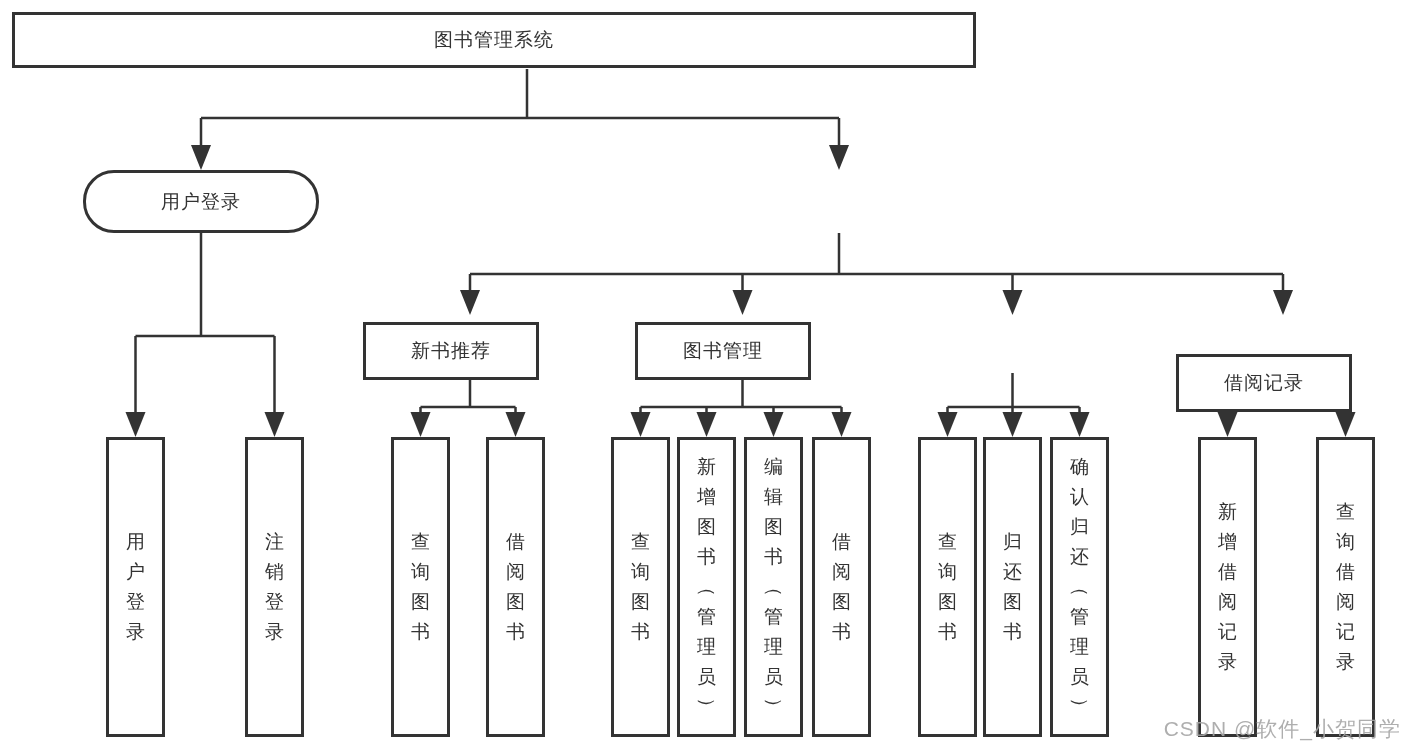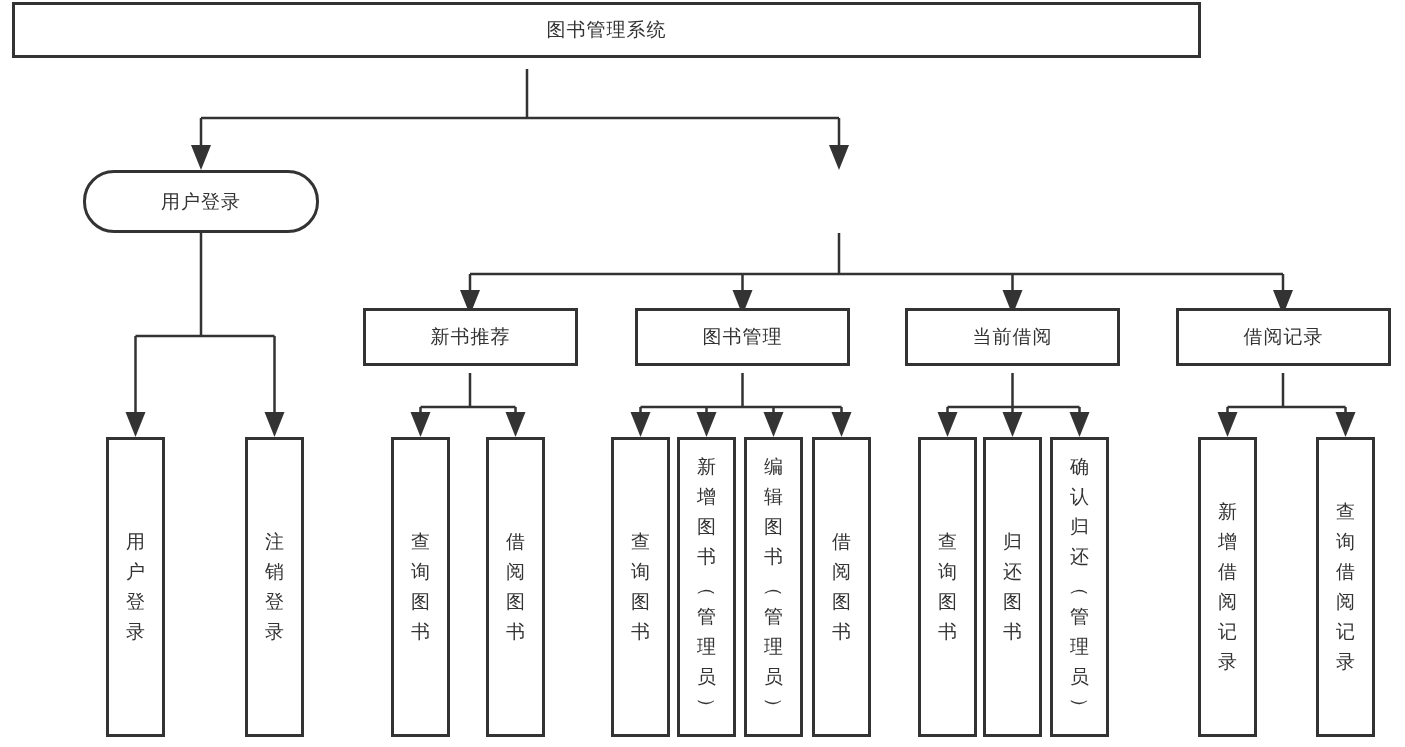--- a/index.html
+++ b/index.html
@@ -50,33 +50,33 @@
   .vlabel span {
     display: block;
     height: 30px;
     line-height: 30px;
     text-align: center;
   }
   .vlabel span.rot {
     transform: rotate(90deg);
   }
   
-  .lvl1 { left: 12px;  top: 2px;  width: 1189px; height: 56px; }
+  .lvl1 { left: 12px;  top: 12px;  width: 964px; height: 56px; }
   .lvl2 { top: 170px; height: 63px; border-radius: 31px; }
-  .lvl3 { top: 308px; width: 215px; height: 58px; }
+  .lvl3 { top: 322px; width: 176px; height: 58px; }
   .leaf { top: 437px; width: 59px;  height: 300px; }
 
   #n-root  { }
   #n-login { left: 83px;  width: 236px; }
   #n-mgmt  { left: 719px; width: 240px; }
 
   #n-recommend { left: 363px; }
   #n-borrow    { left: 635px; }
   #n-current   { left: 905px; }
-  #n-records   { left: 1176px; }
+  #n-records   { left: 1176px; margin-top: 32px; }
 
   #lf-0  { left: 106px; }
   #lf-1  { left: 245px; }
   #lf-2  { left: 391px; }
   #lf-3  { left: 486px; }
   #lf-4  { left: 611px; }
   #lf-5  { left: 677px; }
   #lf-6  { left: 744px; }
   #lf-7  { left: 812px; }
   #lf-8  { left: 918px; }
@@ -158,23 +158,20 @@
   <div class="node lvl2" id="n-login">
     <span class="hlabel">用户登录</span>
   </div>
 
   <div class="node lvl3" id="n-recommend">
     <span class="hlabel">新书推荐</span>
   </div>
   <div class="node lvl3" id="n-borrow">
     <span class="hlabel">图书管理</span>
   </div>
-  <div class="node lvl3" id="n-current">
-    <span class="hlabel">当前借阅</span>
-  </div>
   <div class="node lvl3" id="n-records">
     <span class="hlabel">借阅记录</span>
   </div>
 
   <div class="node leaf" id="lf-0">
     <span class="vlabel">
         <span>用</span>
         <span>户</span>
         <span>登</span>
         <span>录</span>
@@ -289,13 +286,14 @@
     <span class="vlabel">
         <span>查</span>
         <span>询</span>
         <span>借</span>
         <span>阅</span>
         <span>记</span>
         <span>录</span>
       </span>
   </div>
 
+  <div id="watermark">CSDN @软件_小贺同学</div>
 </div>
 
 </body></html>

